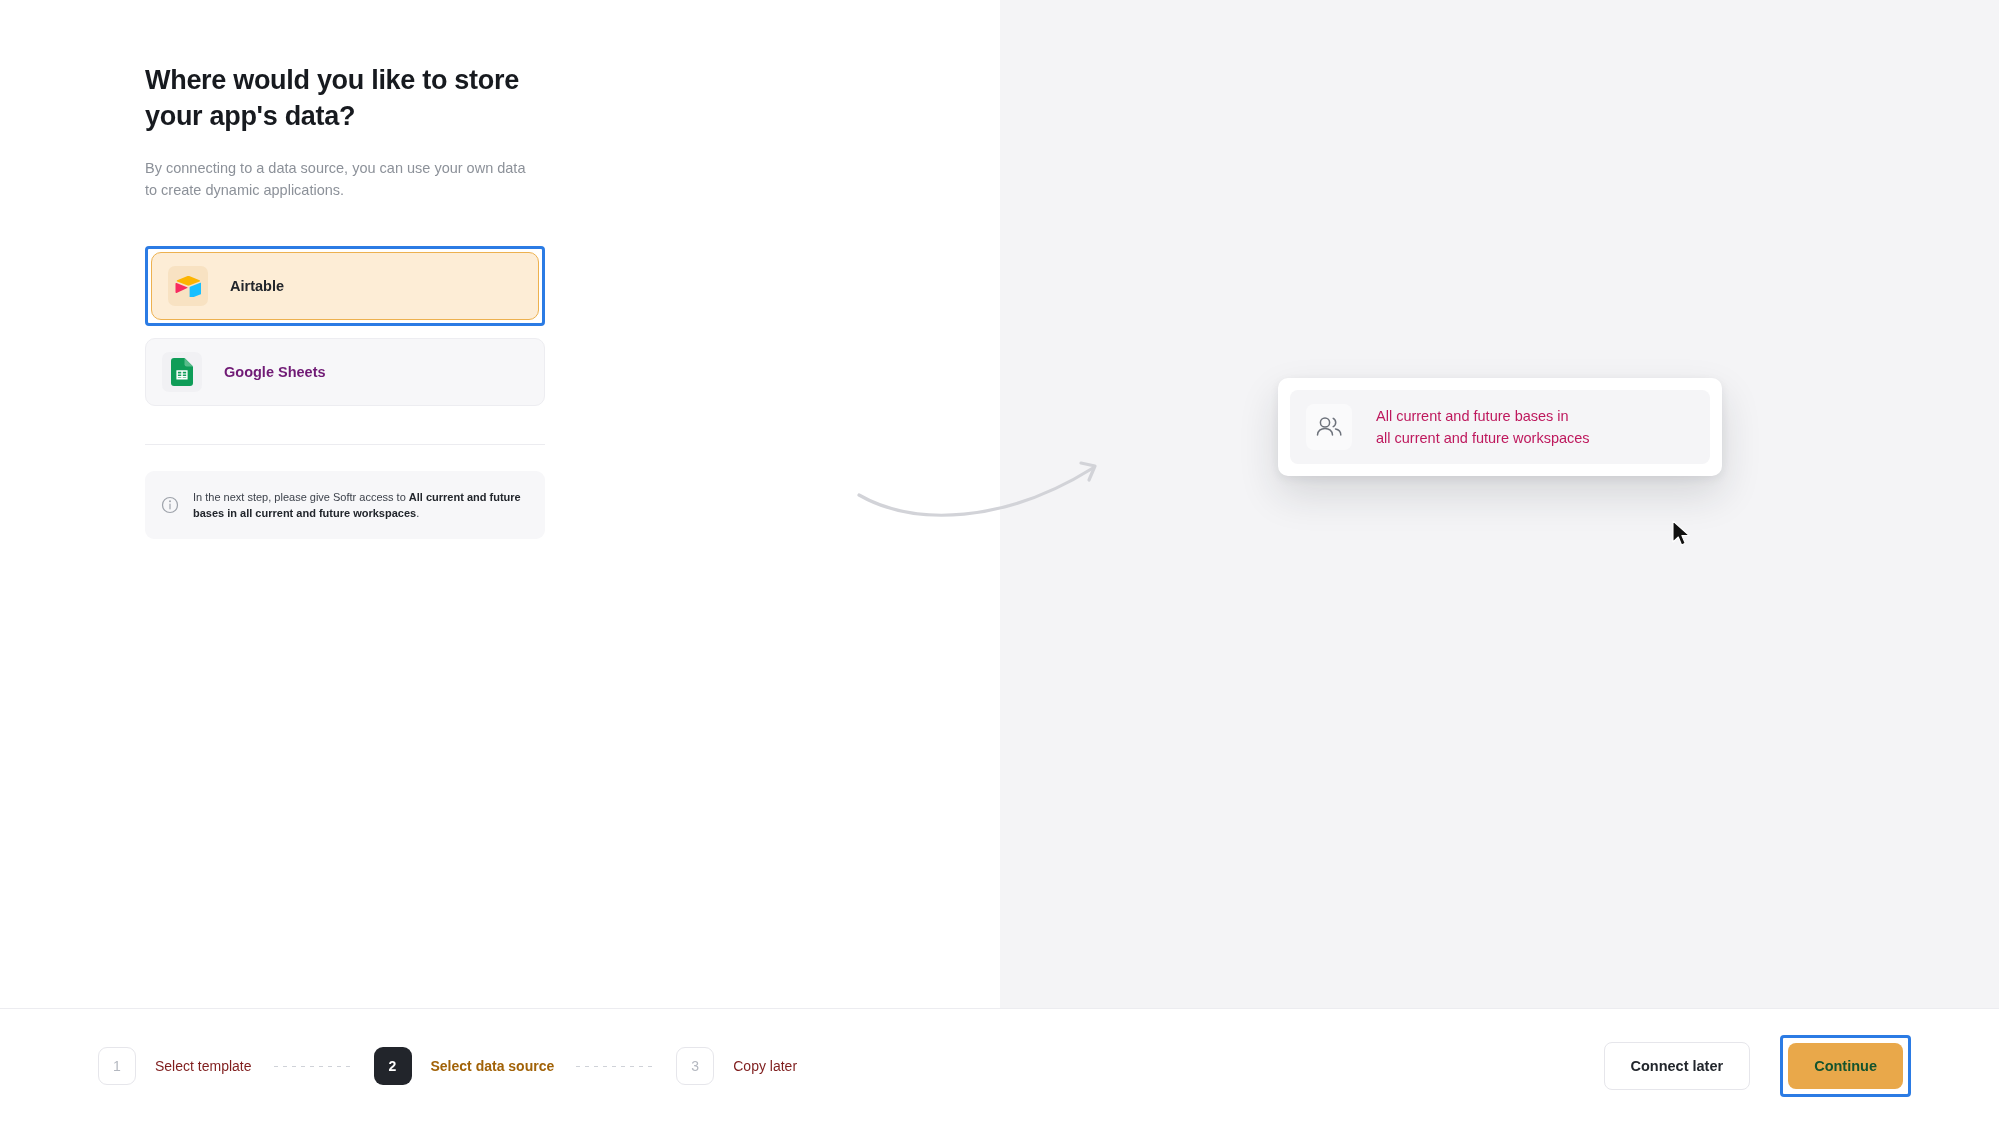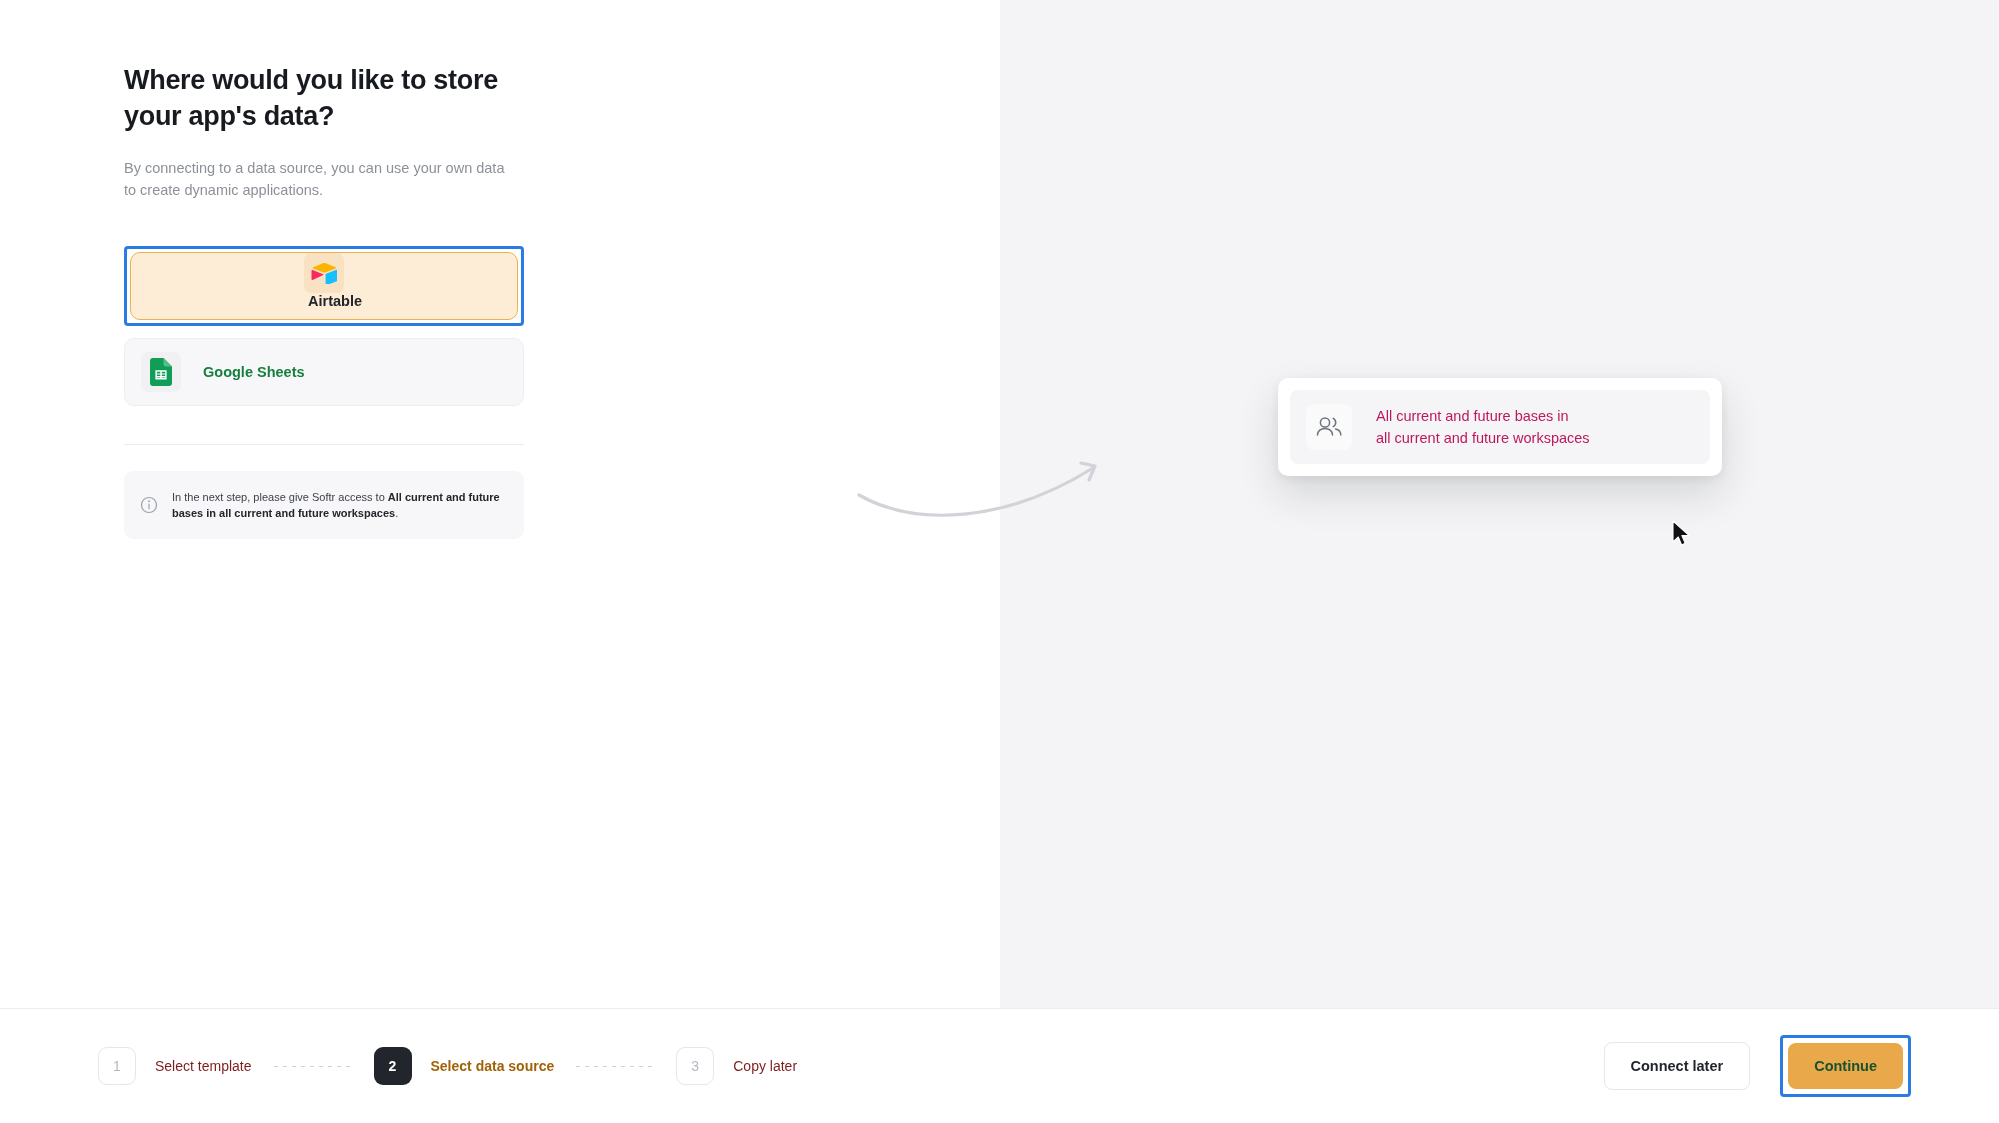--- a/index.html
+++ b/index.html
@@ -9,21 +9,21 @@
     font-family: "Liberation Sans", sans-serif;
     overflow: hidden;
   }
   .screen { position: relative; width: 1999px; height: 1123px; }
 
   
   .pane-left  { position: absolute; left: 0;     top: 0; width: 1000px; height: 1008px; background: #ffffff; }
   .pane-right { position: absolute; left: 1000px; top: 0; width: 999px;  height: 1008px; background: #f4f4f6; }
 
   
-  .left-col { position: absolute; left: 124px; top: 62px; width: 400px; }
+  .left-col { position: absolute; left: 145px; top: 62px; width: 400px; }
 
   .page-title {
     font-size: 27px; line-height: 36px; font-weight: 700;
     color: #171a1f; letter-spacing: -0.3px; width: 400px;
   }
   .page-subtitle {
     margin-top: 24px;
     font-size: 14.5px; line-height: 21.5px; font-weight: 400;
     color: #8c9199; width: 395px;
   }
@@ -40,38 +40,37 @@
   }
   .option-card {
     display: flex; align-items: center;
     height: 68px;
     border-radius: 10px;
     padding: 0 16px;
   }
   .option-card.selected {
     background: #fdedd6;
     border: 1px solid #edb14f;
-    flex-direction: column;
   }
   .option-card.disabled {
     background: #f7f7f9;
     border: 1px solid #ededf1;
     margin-top: 12px;
     width: 400px;
   }
   .opt-icon-box {
     width: 40px; height: 40px; border-radius: 7px;
     display: flex; align-items: center; justify-content: center;
     flex: none;
   }
   .option-card.selected .opt-icon-box { background: #f8e2c2; }
   .option-card.disabled  .opt-icon-box { background: #f1f1f4; }
 
   .opt-label { margin-left: 22px; font-size: 14.5px; font-weight: 700; color: #22262c; }
-  .option-card.disabled .opt-label { color: #15803d; }
+  .option-card.disabled .opt-label { color: #701a75; }
 
   
   .divider { margin-top: 38px; width: 400px; height: 1px; background: #ececf0; }
 
   .info-box {
     margin-top: 26px; width: 400px;
     background: #f7f7f9; border-radius: 9px;
     display: flex; align-items: center;
     padding: 18px 20px 18px 14px;
   }

